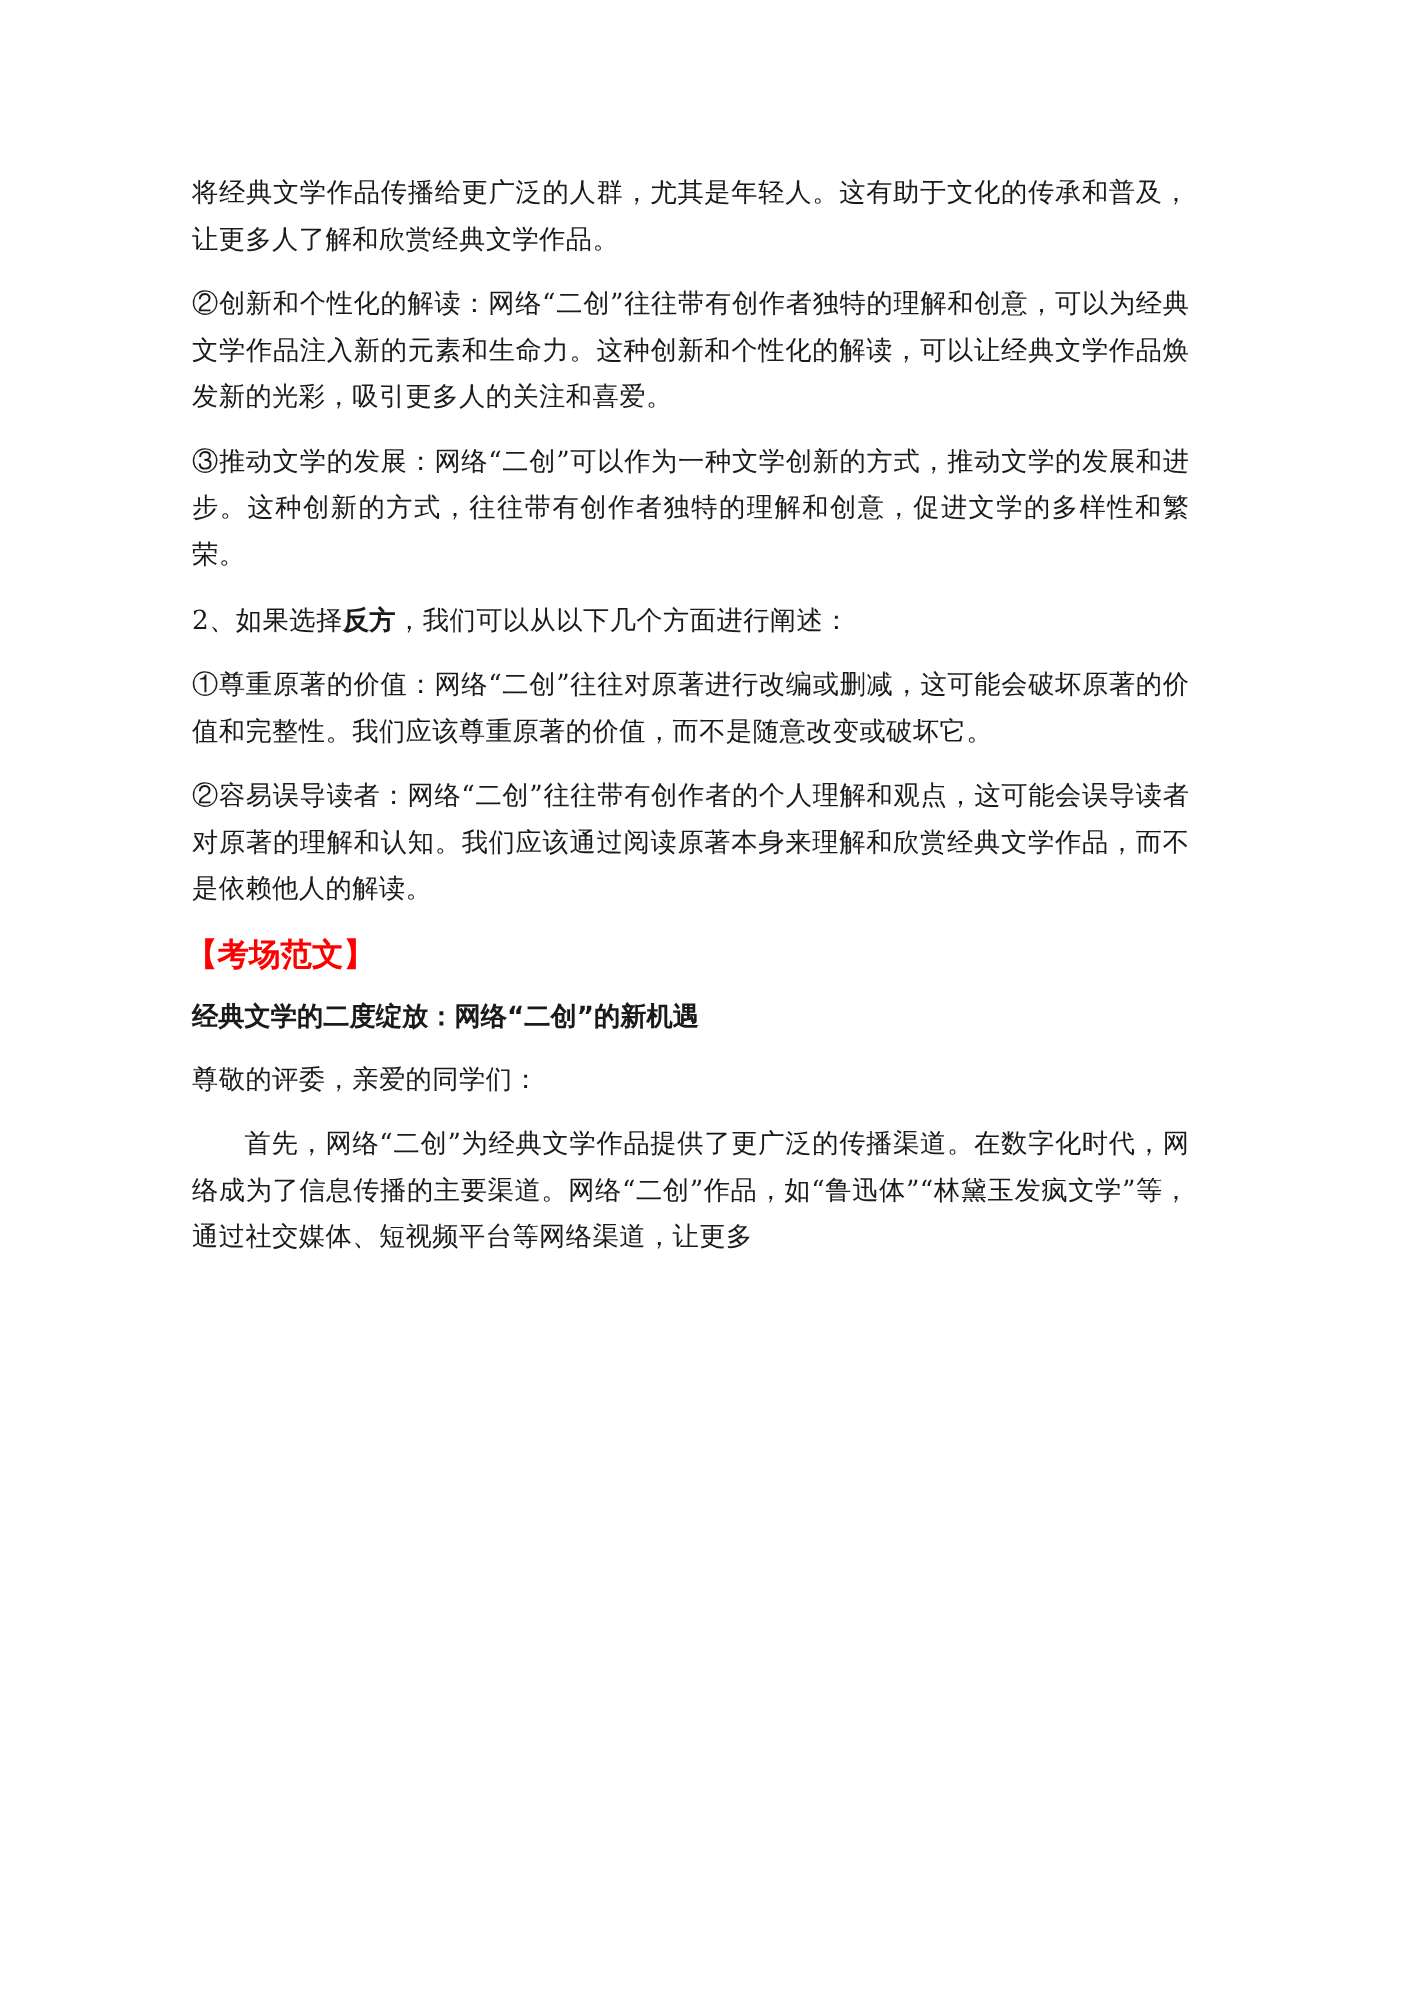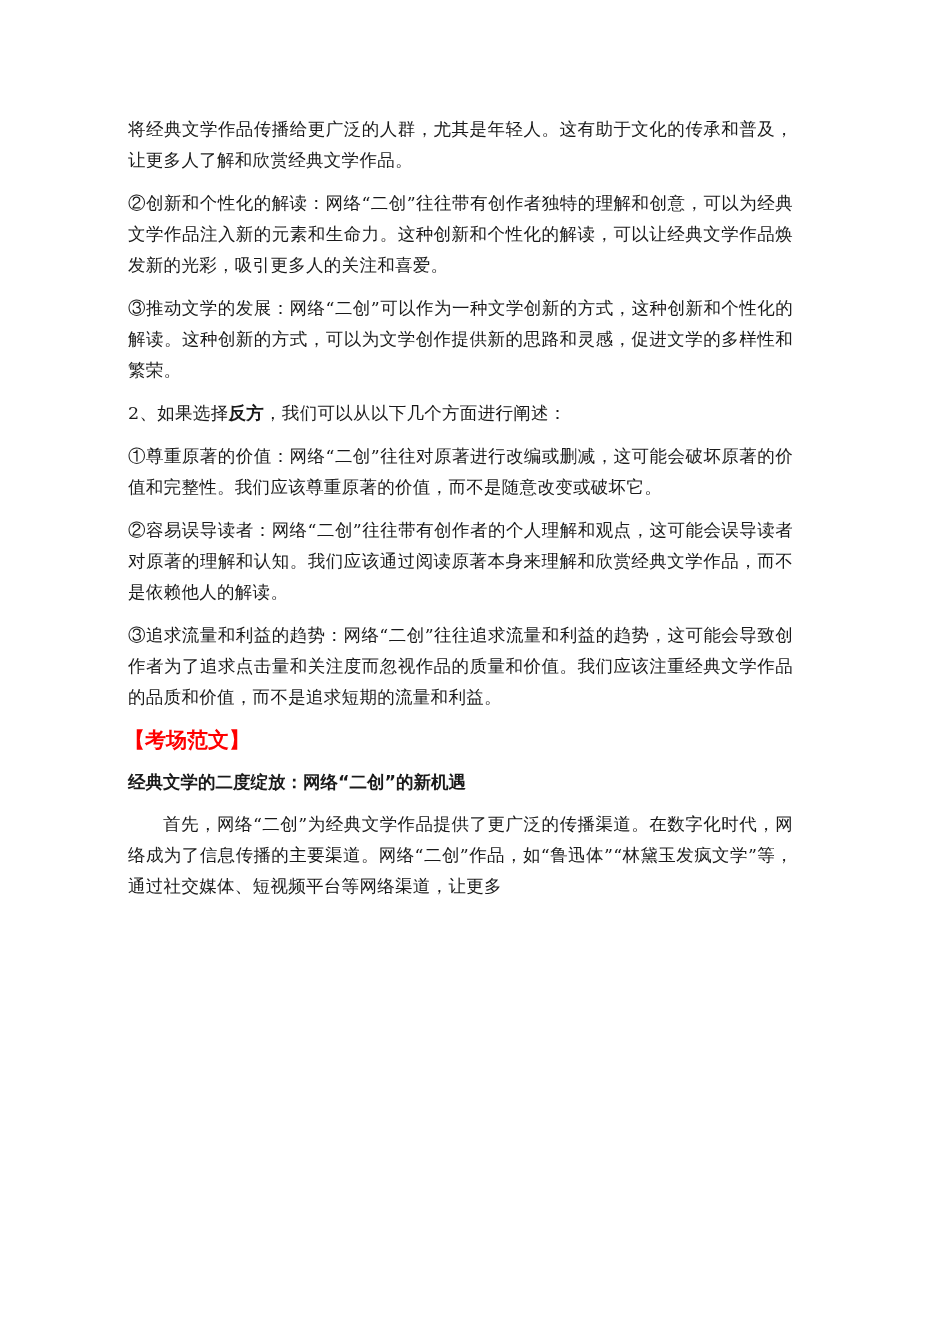--- a/index.html
+++ b/index.html
@@ -27,24 +27,24 @@
     font-family: "DejaVu Sans", sans-serif;
     margin: 0 0 12px 0; line-height: 30px;
   }
 </style>
 </head>
 <body>
 
 <div class="page">
   <p class="p">将经典文学作品传播给更广泛的人群，尤其是年轻人。这有助于文化的传承和普及，让更多人了解和欣赏经典文学作品。</p>
   <p class="p">②创新和个性化的解读：网络“二创”往往带有创作者独特的理解和创意，可以为经典文学作品注入新的元素和生命力。这种创新和个性化的解读，可以让经典文学作品焕发新的光彩，吸引更多人的关注和喜爱。</p>
-  <p class="p">③推动文学的发展：网络“二创”可以作为一种文学创新的方式，这种创新和个性化的解读。这种创新的方式，可以为文学创作提供新的思路和灵感，促进文学的多样性和繁荣。</p>
+  <p class="p">③推动文学的发展：网络“二创”可以作为一种文学创新的方式，推动文学的发展和进步。这种创新的方式，往往带有创作者独特的理解和创意，促进文学的多样性和繁荣。</p>
 
   <p class="p"><span>2、如果选择</span><b class="bold">反方</b><span>，我们可以从以下几个方面进行阐述：</span></p>
   <p class="p">①尊重原著的价值：网络“二创”往往对原著进行改编或删减，这可能会破坏原著的价值和完整性。我们应该尊重原著的价值，而不是随意改变或破坏它。</p>
   <p class="p">②容易误导读者：网络“二创”往往带有创作者的个人理解和观点，这可能会误导读者对原著的理解和认知。我们应该通过阅读原著本身来理解和欣赏经典文学作品，而不是依赖他人的解读。</p>
-  <p class="p">③追求流量和利益的趋势：网络“二创”往往追求流量和利益的趋势，这可能会导致创作者为了追求点击量和关注度而忽视作品的质量和价值。我们应该注重经典文学作品的品质和价值，而不是追求短期的流量和利益。</p>
 
 
   <div class="section-title">【考场范文】</div>
   <div class="essay-title">经典文学的二度绽放：网络“二创”的新机遇</div>
+  <p class="p">尊敬的评委，亲爱的同学们：</p>
   <p class="p indent">首先，网络“二创”为经典文学作品提供了更广泛的传播渠道。在数字化时代，网络成为了信息传播的主要渠道。网络“二创”作品，如“鲁迅体”“林黛玉发疯文学”等，通过社交媒体、短视频平台等网络渠道，让更多</p>
 </div>
 
 </body></html>

